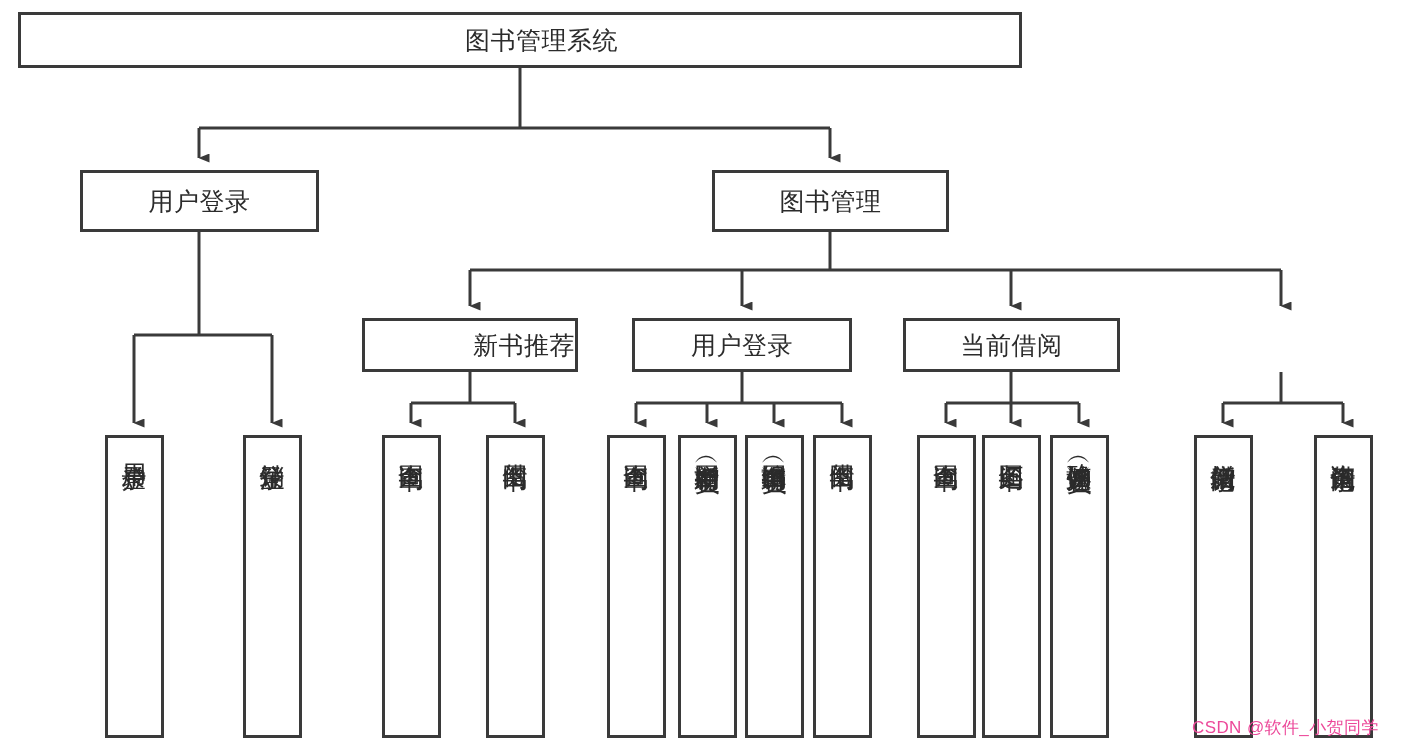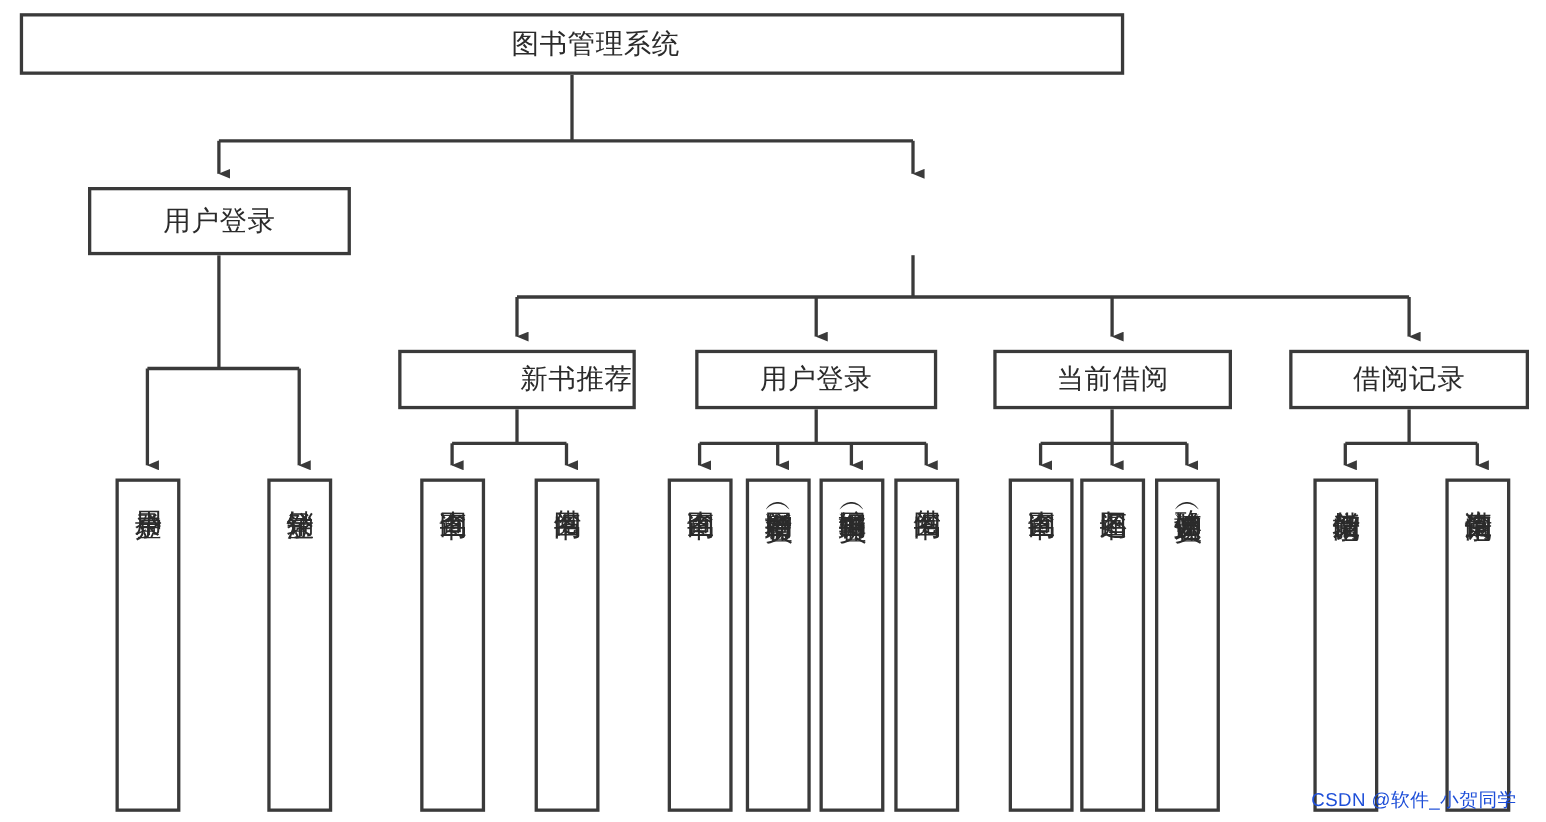--- a/index.html
+++ b/index.html
@@ -62,21 +62,21 @@
     font-size: 25px;
     line-height: 1.12;
     letter-spacing: 1px;
     white-space: nowrap;
   }
   #watermark {
     position: absolute;
     left: 1192px;
     top: 716px;
     font-size: 17px;
-    color: #1d4ed8;
+    color: #ec4899;
     white-space: nowrap;
     letter-spacing: 0.4px;
     pointer-events: none;
   }
 </style>
 </head>
 <body>
 
 <div id="canvas">
 
@@ -130,33 +130,33 @@
     </g>
   </svg>
 
   <div class="node root horizontal" style="left:18px; top:12px; width:1004px; height:56px;">
     <span class="label">图书管理系统</span>
   </div>
 
   <div class="node horizontal" style="left:80px; top:170px; width:239px; height:62px;">
     <span class="label">用户登录</span>
   </div>
+  <div class="node horizontal" style="left:712px; top:170px; width:237px; height:62px;">
+    <span class="label">图书管理</span>
+  </div>
 
   <div class="node horizontal" style="left:362px; top:318px; width:216px; height:54px;justify-content:flex-end;">
     <span class="label">新书推荐</span>
   </div>
   <div class="node horizontal" style="left:632px; top:318px; width:220px; height:54px;">
     <span class="label">用户登录</span>
   </div>
   <div class="node horizontal" style="left:903px; top:318px; width:217px; height:54px;justify-content:center;">
     <span class="label">当前借阅</span>
   </div>
-  <div class="node horizontal" style="left:1172px; top:318px; width:218px; height:54px;">
-    <span class="label">借阅记录</span>
-  </div>
 
   <div class="node vertical" style="left:105px; top:435px; width:59px; height:303px;">
     <span class="label">用户登录</span>
   </div>
   <div class="node vertical" style="left:243px; top:435px; width:59px; height:303px;">
     <span class="label">注销登录</span>
   </div>
 
   <div class="node vertical" style="left:382px; top:435px; width:59px; height:303px;">
     <span class="label">查询图书</span>

